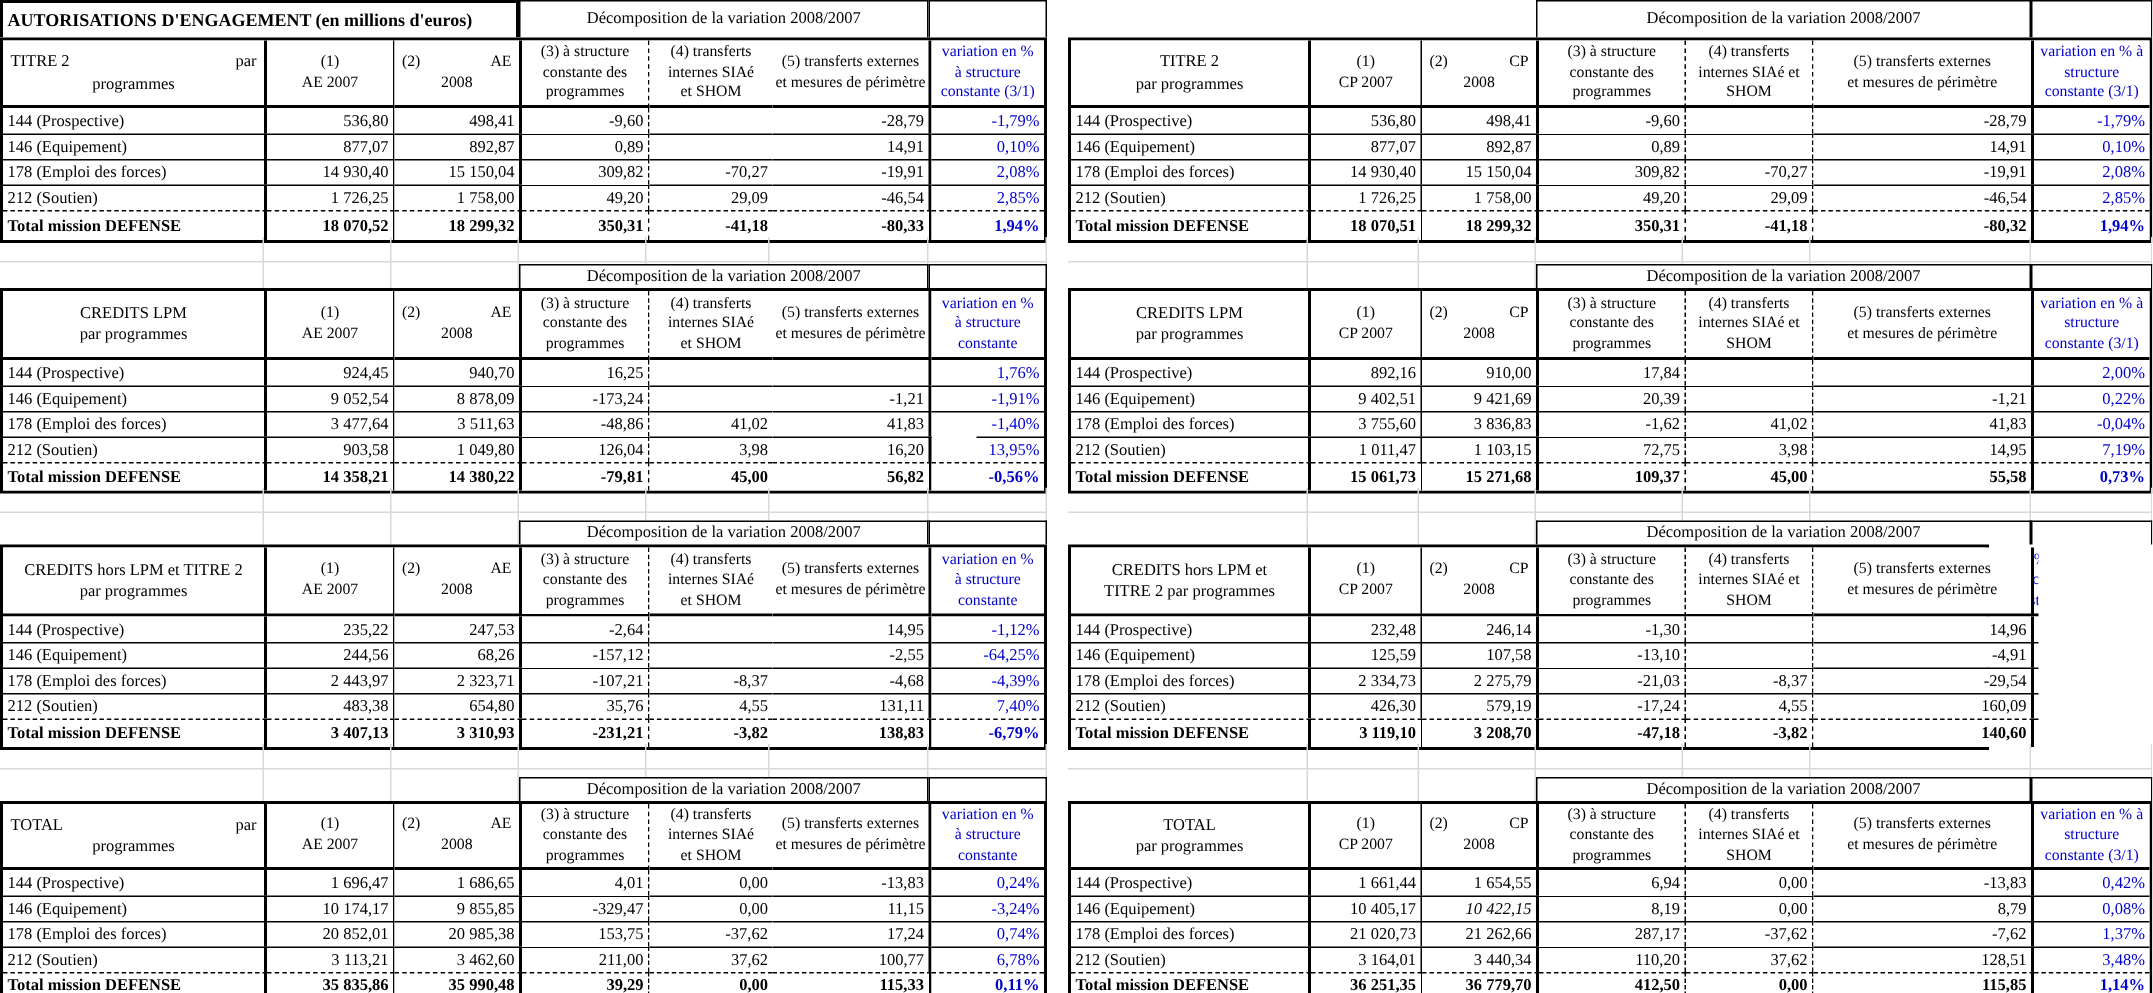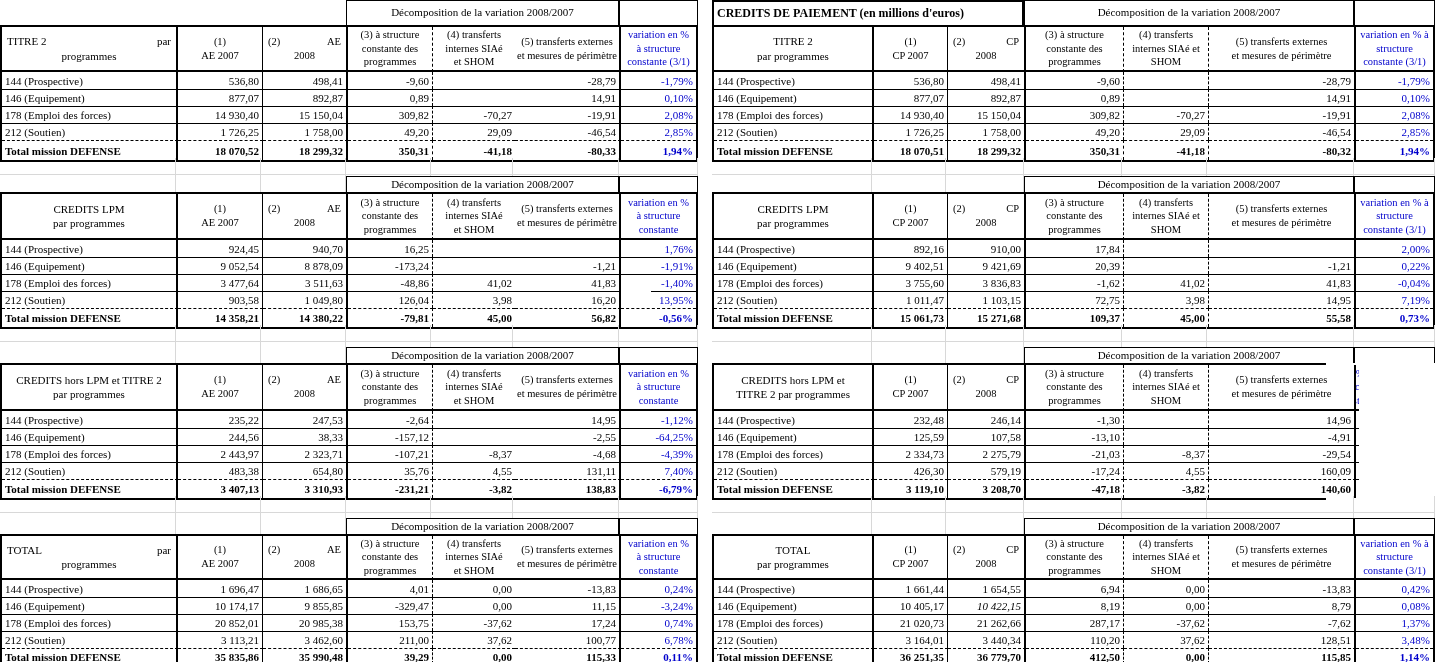--- a/index.html
+++ b/index.html
@@ -16,20 +16,21 @@
   .blue{color:#0000cc;}
   .bold{font-weight:bold;}
   .pair{display:flex;justify-content:space-between;width:100%;padding:0 5px;box-sizing:border-box;}
   .strip{display:grid;grid-auto-rows:17px;overflow:hidden;}
   .gcell{box-sizing:border-box;border-right:1px solid #d8d8d8;border-bottom:1px solid #d8d8d8;}
 </style>
 </head>
 <body>
 
 <div id="page">
+    <div class="abs titlebox" style="left: 0px; top: 0px; width: 346px; height: 25px;">AUTORISATIONS D'ENGAGEMENT (en millions d'euros)</div>
     <div class="abs box" style="left: 346px; top: 0px; width: 273px; height: 25px; font-size: 11px;">
       <span>Décomposition de la variation 2008/2007</span>
     </div>
     <div class="abs box" style="left: 619px; top: 0px; width: 79px; height: 25px;"></div>
     <div class="abs tbl" style="left: 0px; top: 25px; width: 698px; grid-template-columns: 176px 85px 85px 85px 82px 106px 1fr; grid-template-rows: 45px 17px 17px 17px 17px 20px;">
       <div class="cell hdr name" style="border-right: 2px solid rgb(0, 0, 0); border-bottom: 2px solid rgb(0, 0, 0);">
         <div class="pair">
           <span>TITRE 2</span>
           <span>par</span>
         </div>
@@ -259,21 +260,21 @@
       </div>
       <div class="cell lbl" style="border-right: 2px solid rgb(0, 0, 0);">144 (Prospective)</div>
       <div class="cell num" style="border-right: 1px solid rgb(0, 0, 0);">235,22</div>
       <div class="cell num" style="border-right: 2px solid rgb(0, 0, 0);">247,53</div>
       <div class="cell num" style="border-right: 1px dashed rgb(0, 0, 0);">-2,64</div>
       <div class="cell num" style="border-right: none;"></div>
       <div class="cell num" style="border-right: 2px solid rgb(0, 0, 0);">14,95</div>
       <div class="cell num blue" style="border-right: none;">-1,12%</div>
       <div class="cell lbl" style="border-right: 2px solid rgb(0, 0, 0); border-top: 1px solid rgb(0, 0, 0);">146 (Equipement)</div>
       <div class="cell num" style="border-right: 1px solid rgb(0, 0, 0); border-top: 1px solid rgb(0, 0, 0);">244,56</div>
-      <div class="cell num" style="border-right: 2px solid rgb(0, 0, 0); border-top: 1px solid rgb(0, 0, 0);">38,33</div>
+      <div class="cell num" style="border-right: 2px solid rgb(0, 0, 0); border-top: 1px solid rgb(0, 0, 0);">68,26</div>
       <div class="cell num" style="border-right: 1px dashed rgb(0, 0, 0); border-top: 1px solid rgb(0, 0, 0);">-157,12</div>
       <div class="cell num" style="border-right: none; border-top: 1px solid rgb(0, 0, 0);"></div>
       <div class="cell num" style="border-right: 2px solid rgb(0, 0, 0); border-top: 1px solid rgb(0, 0, 0);">-2,55</div>
       <div class="cell num blue" style="border-right: none; border-top: 1px solid rgb(0, 0, 0);">-64,25%</div>
       <div class="cell lbl" style="border-right: 2px solid rgb(0, 0, 0); border-top: 1px solid rgb(0, 0, 0);">178 (Emploi des forces)</div>
       <div class="cell num" style="border-right: 1px solid rgb(0, 0, 0); border-top: 1px solid rgb(0, 0, 0);">2 443,97</div>
       <div class="cell num" style="border-right: 2px solid rgb(0, 0, 0); border-top: 1px solid rgb(0, 0, 0);">2 323,71</div>
       <div class="cell num" style="border-right: 1px dashed rgb(0, 0, 0); border-top: 1px solid rgb(0, 0, 0);">-107,21</div>
       <div class="cell num" style="border-right: none; border-top: 1px solid rgb(0, 0, 0);">-8,37</div>
       <div class="cell num" style="border-right: 2px solid rgb(0, 0, 0); border-top: 1px solid rgb(0, 0, 0);">-4,68</div>
@@ -385,21 +386,20 @@
       <div class="cell num" style="border-right: 2px solid rgb(0, 0, 0); border-top: 1px solid rgb(0, 0, 0);">100,77</div>
       <div class="cell num blue" style="border-right: none; border-top: 1px solid rgb(0, 0, 0);">6,78%</div>
       <div class="cell bold lbl" style="border-right: 2px solid rgb(0, 0, 0); border-top: 1px dashed rgb(0, 0, 0);">Total mission DEFENSE</div>
       <div class="cell bold num" style="border-right: 1px solid rgb(0, 0, 0); border-top: 1px dashed rgb(0, 0, 0);">35 835,86</div>
       <div class="cell bold num" style="border-right: 2px solid rgb(0, 0, 0); border-top: 1px dashed rgb(0, 0, 0);">35 990,48</div>
       <div class="cell bold num" style="border-right: 1px dashed rgb(0, 0, 0); border-top: 1px dashed rgb(0, 0, 0);">39,29</div>
       <div class="cell bold num" style="border-right: none; border-top: 1px dashed rgb(0, 0, 0);">0,00</div>
       <div class="cell bold num" style="border-right: 2px solid rgb(0, 0, 0); border-top: 1px dashed rgb(0, 0, 0);">115,33</div>
       <div class="cell bold num blue" style="border-right: none; border-top: 1px dashed rgb(0, 0, 0);">0,11%</div>
     </div>
-    <div class="abs titlebox" style="left: 712px; top: 0px; width: 312px; height: 25px;">CREDITS DE PAIEMENT (en millions d'euros)</div>
     <div class="abs box" style="left: 1024px; top: 0px; width: 330px; height: 25px; font-size: 11px;">
       <span>Décomposition de la variation 2008/2007</span>
     </div>
     <div class="abs box" style="left: 1354px; top: 0px; width: 81px; height: 25px;"></div>
     <div class="abs tbl" style="left: 712px; top: 25px; width: 723px; grid-template-columns: 160px 74px 78px 98px 85px 147px 1fr; grid-template-rows: 45px 17px 17px 17px 17px 20px;">
       <div class="cell hdr name" style="border-right: 2px solid rgb(0, 0, 0); border-bottom: 2px solid rgb(0, 0, 0);">
         <span>TITRE 2</span>
         <span>par programmes</span>
       </div>
       <div class="cell hdr" style="border-right: 1px solid rgb(0, 0, 0); border-bottom: 2px solid rgb(0, 0, 0);">

